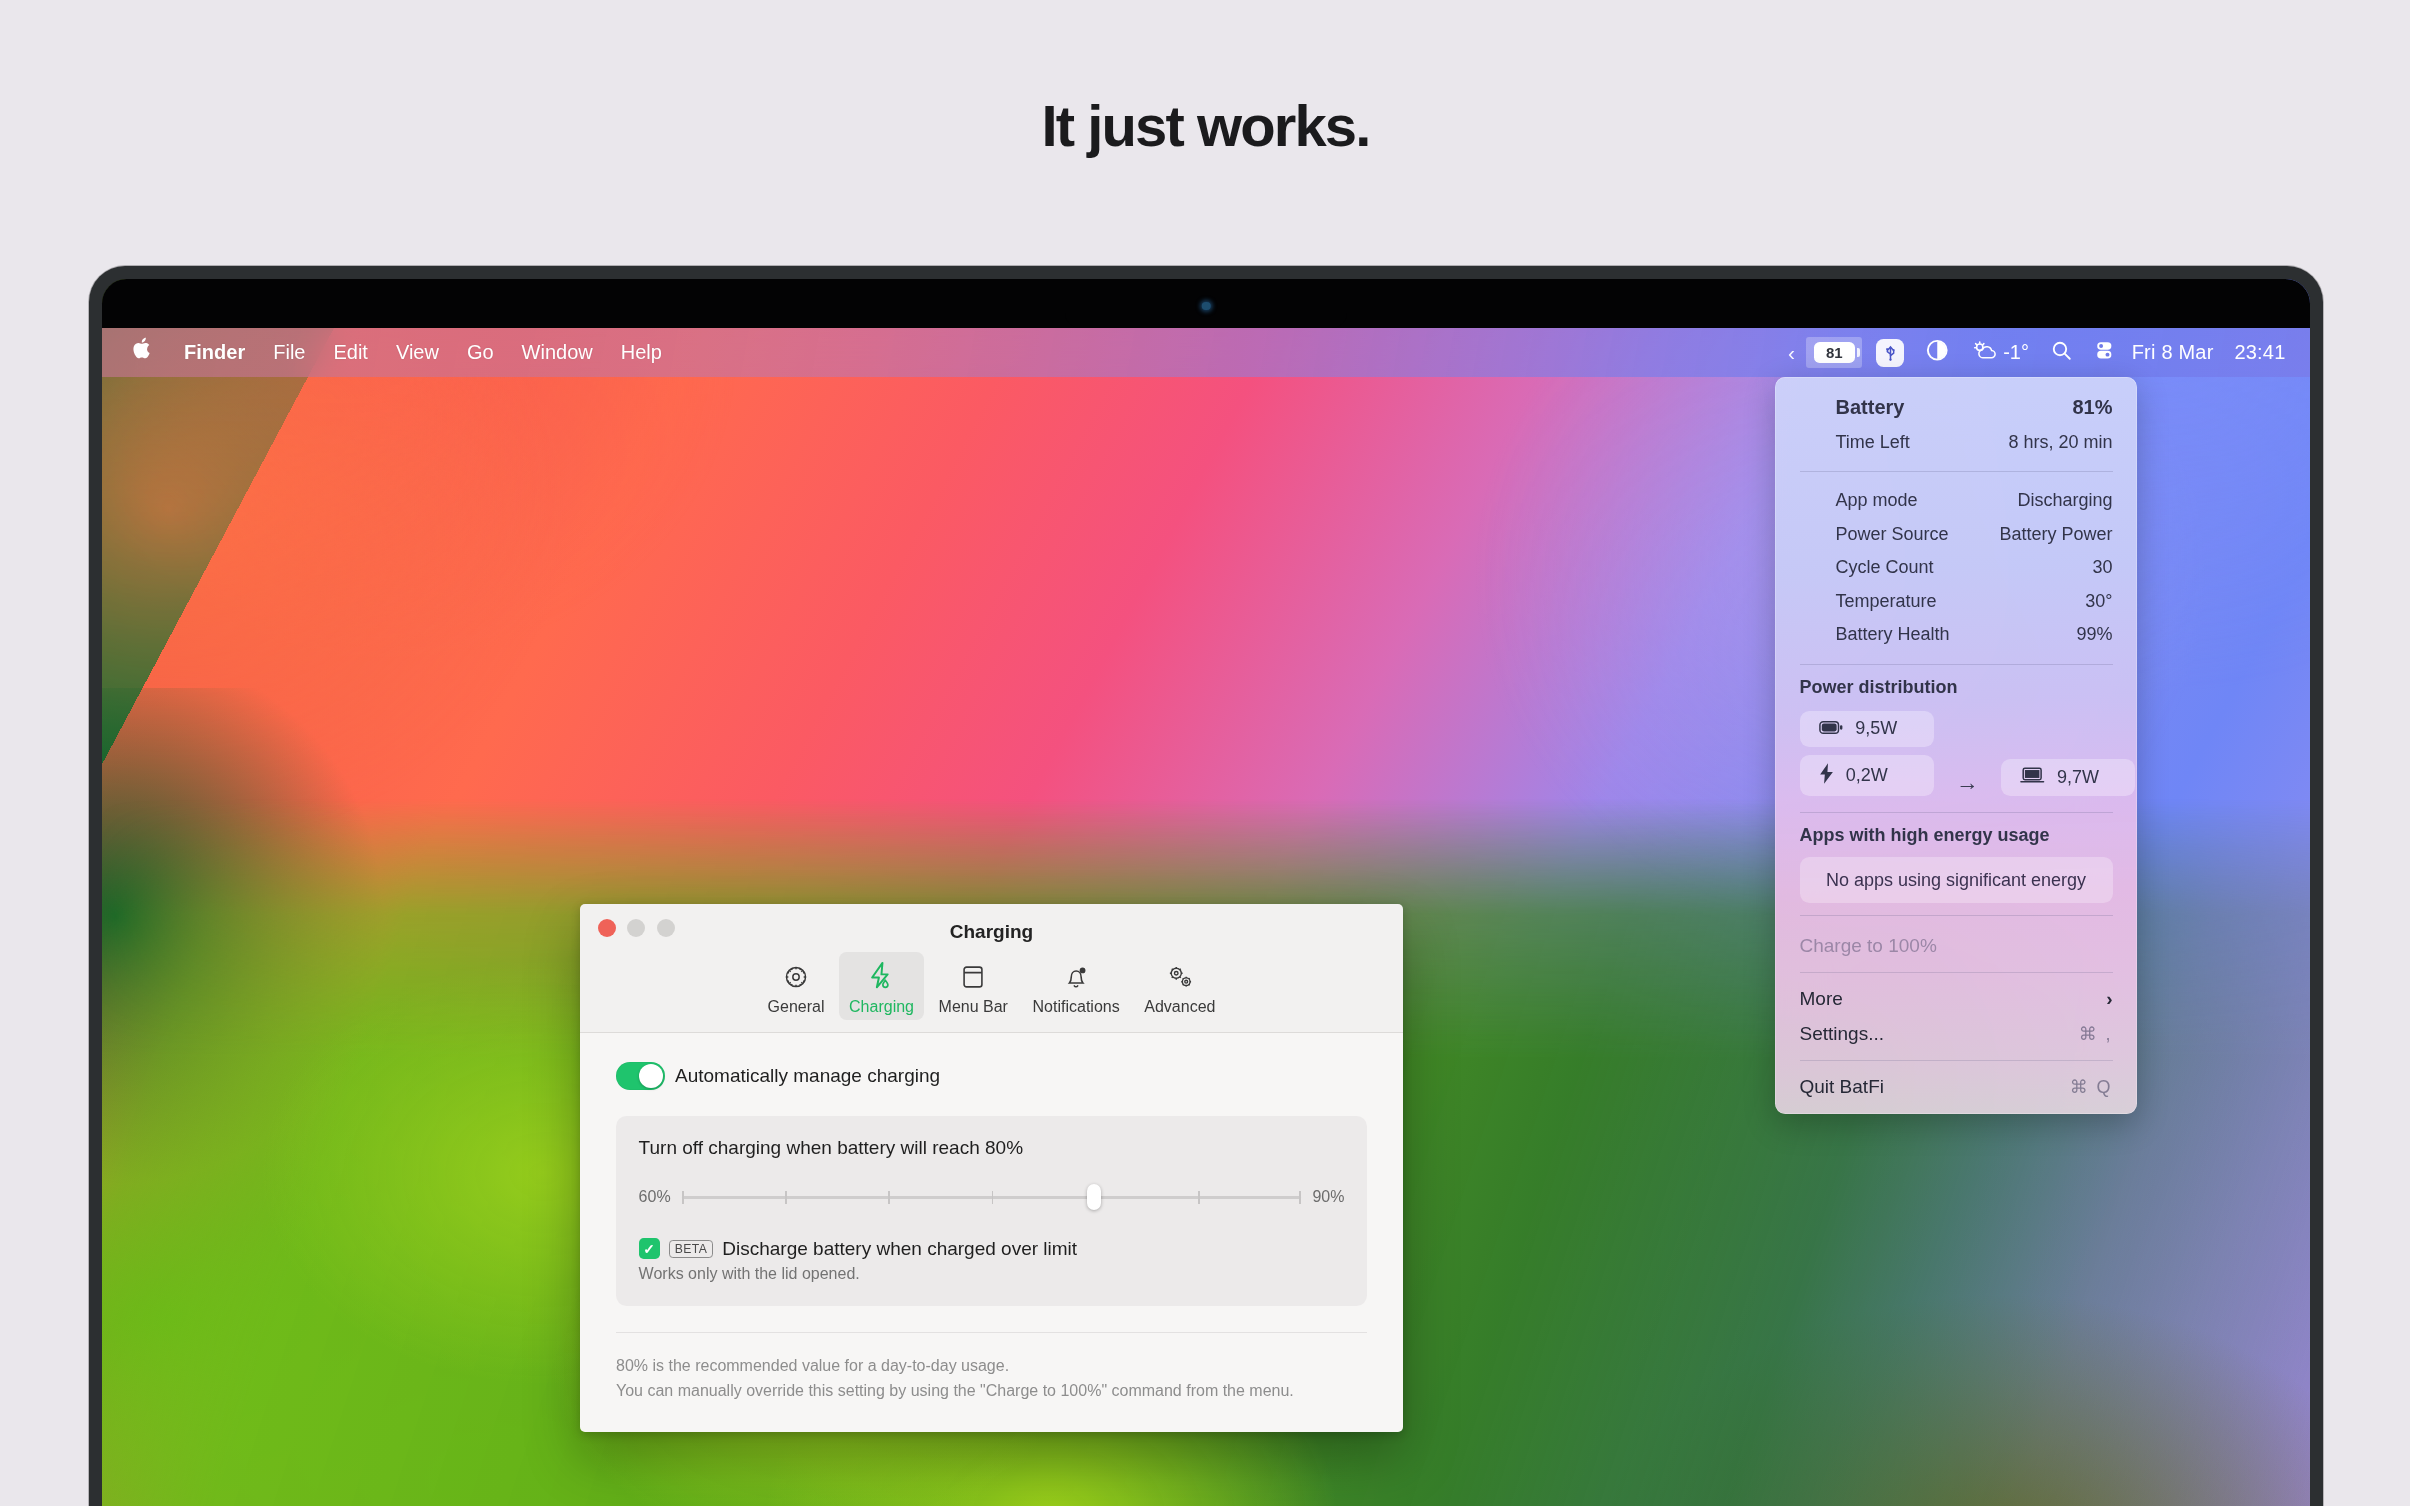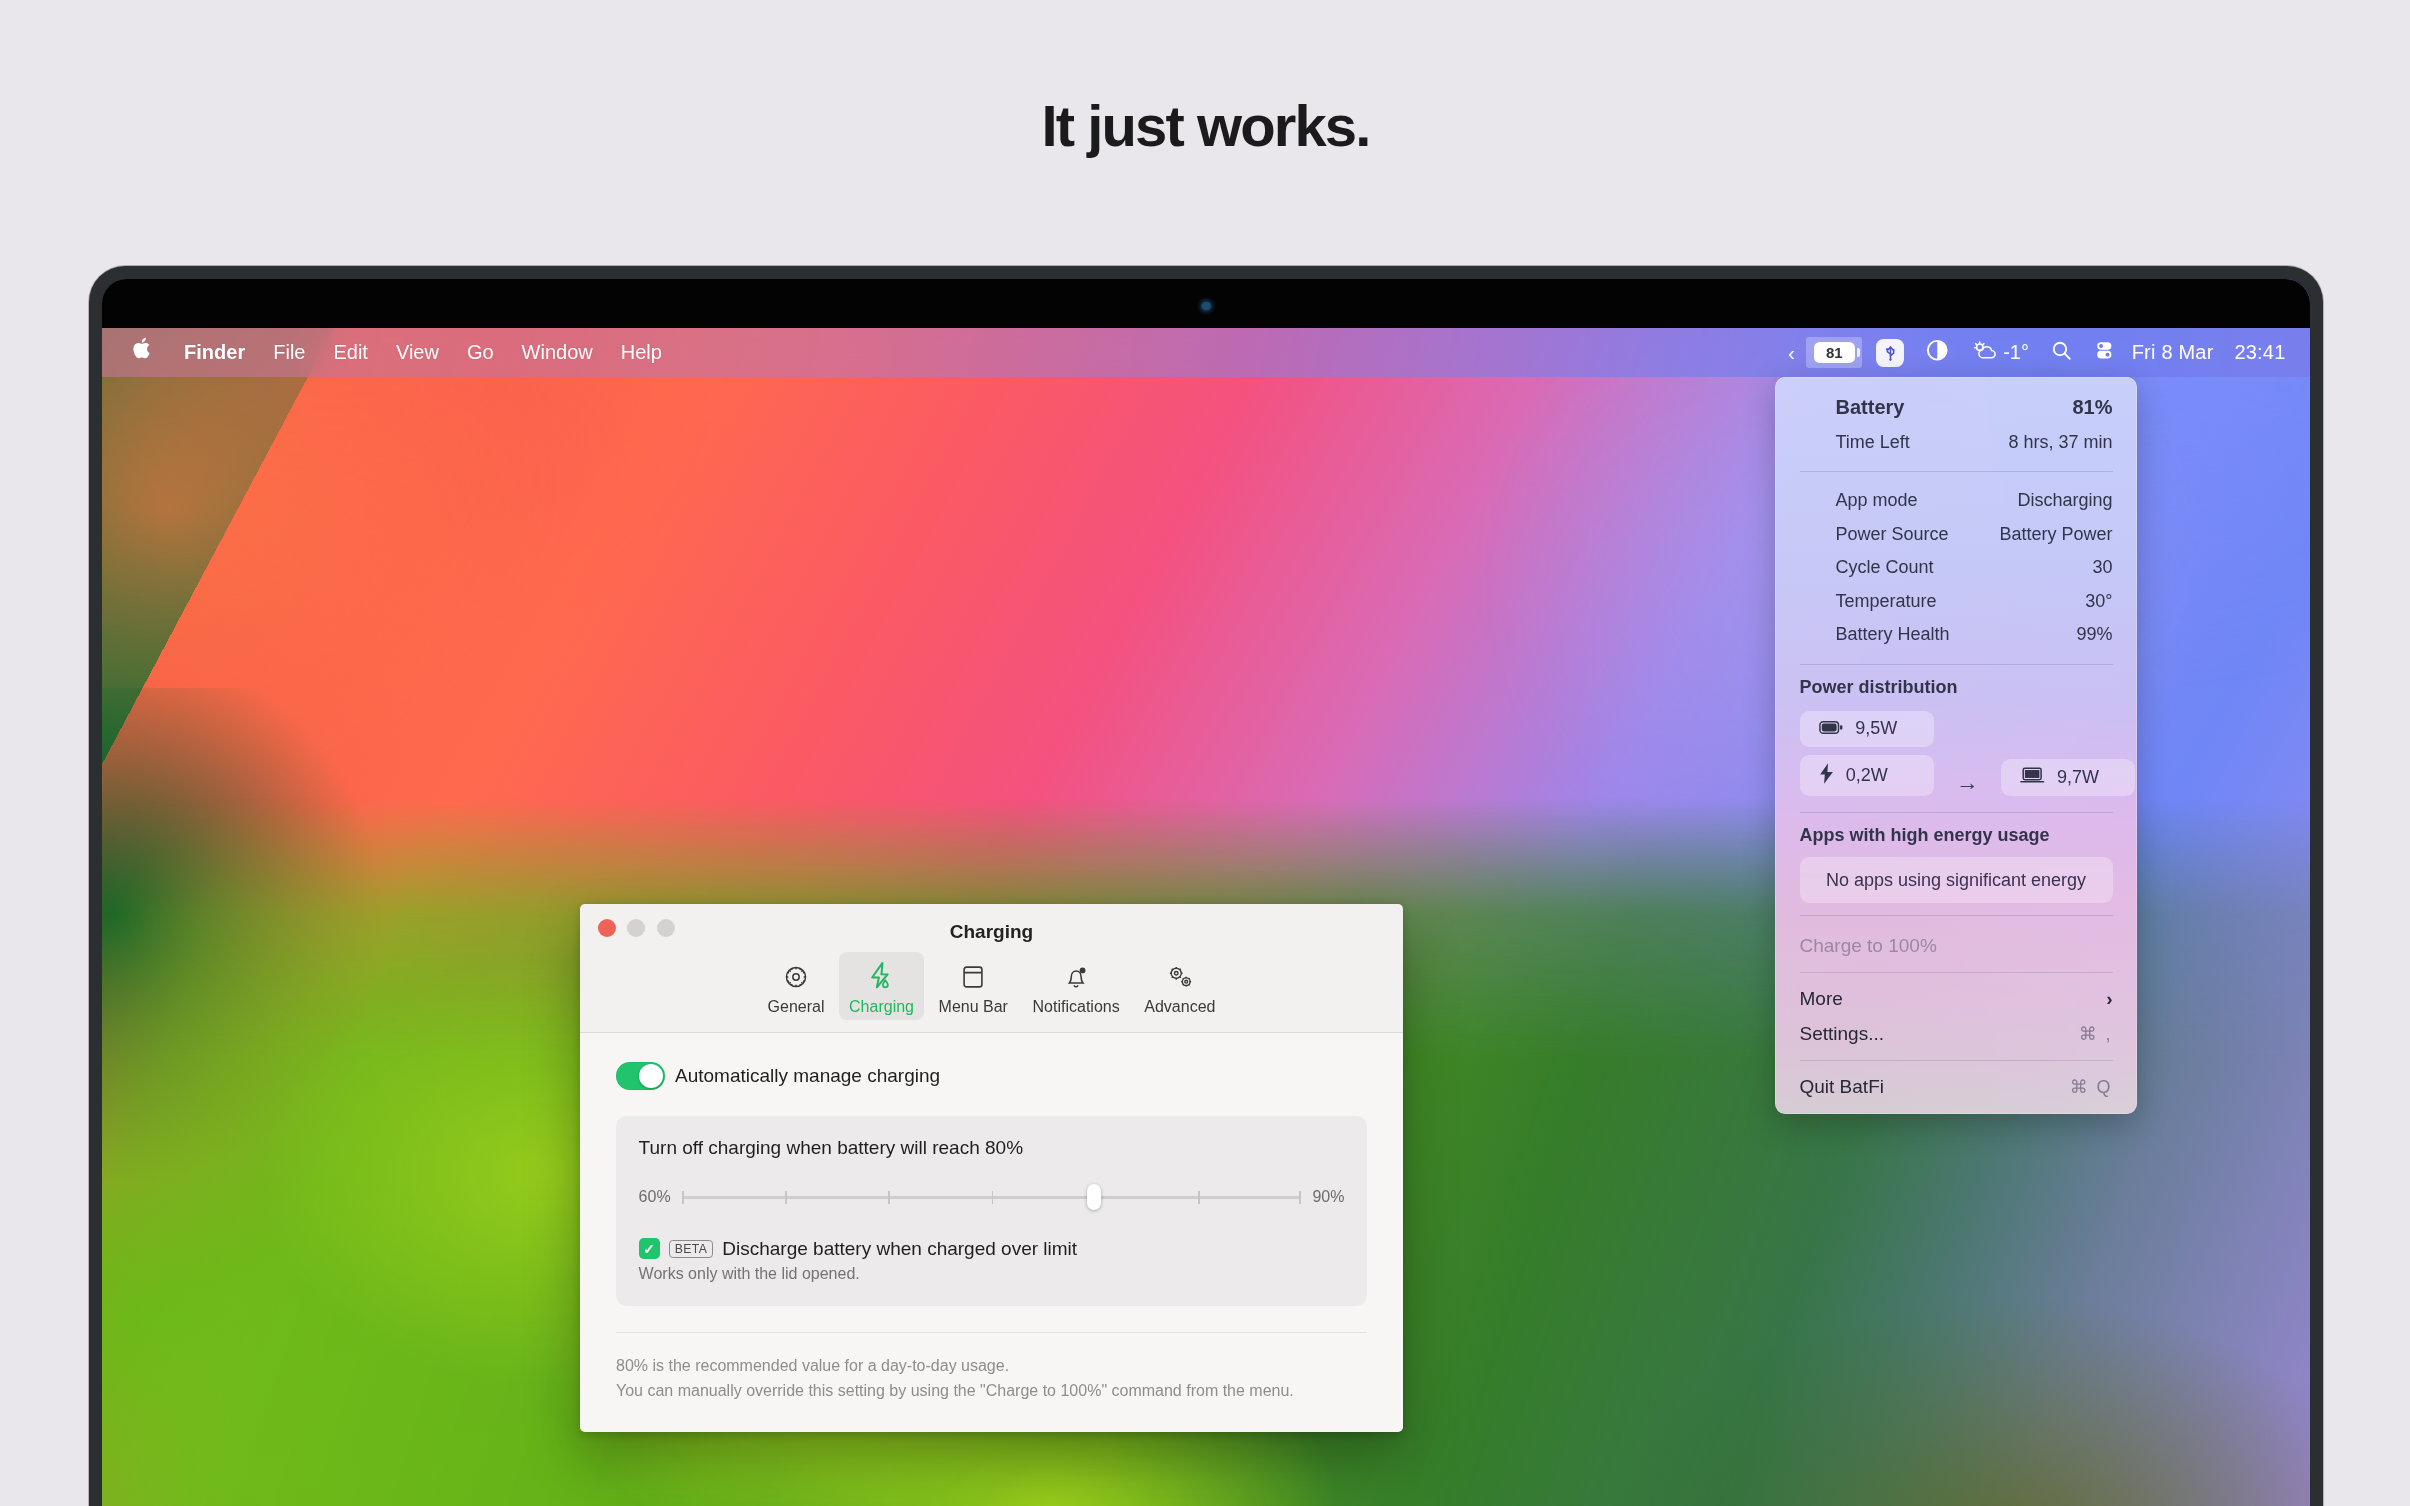--- a/index.html
+++ b/index.html
@@ -522,21 +522,21 @@
   </div>
 
   <div class="batfi">
     <div class="bf-sec">
       <div class="bf-row head">
         <span class="lbl">Battery</span>
         <span class="val">81%</span>
       </div>
       <div class="bf-row">
         <span class="lbl">Time Left</span>
-        <span class="val">8 hrs, 37 min</span>
+        <span class="val">8 hrs, 20 min</span>
       </div>
     </div>
 
     <div class="bf-div"></div>
 
     <div class="bf-sec">
       <div class="bf-row">
         <span class="lbl">App mode</span>
         <span class="val">Discharging</span>
       </div>

